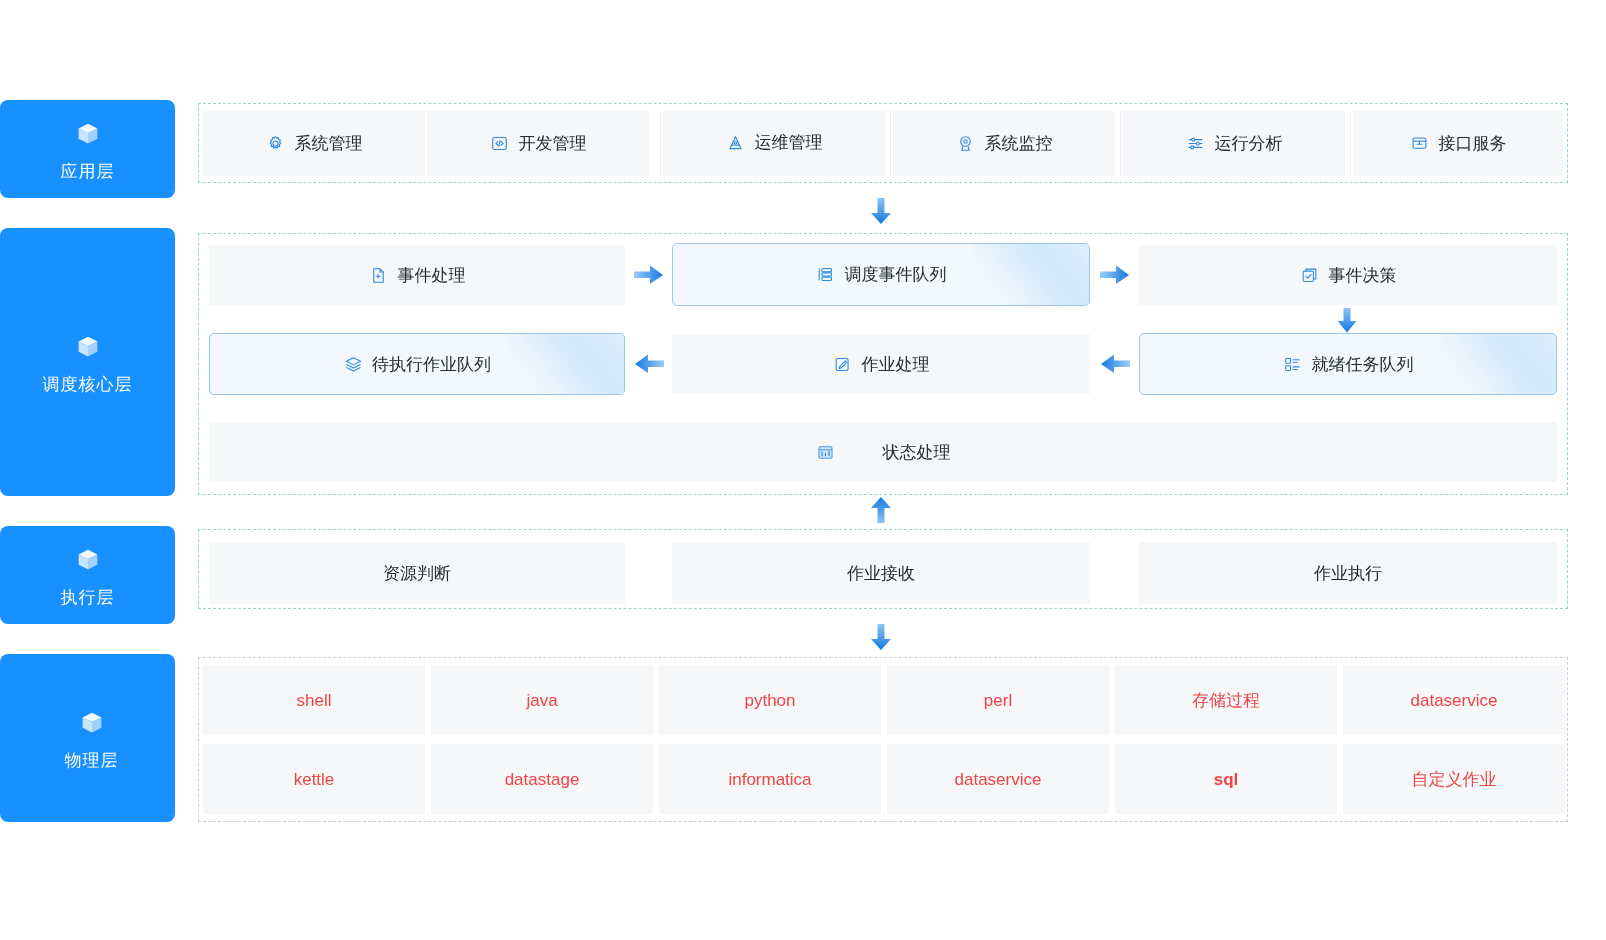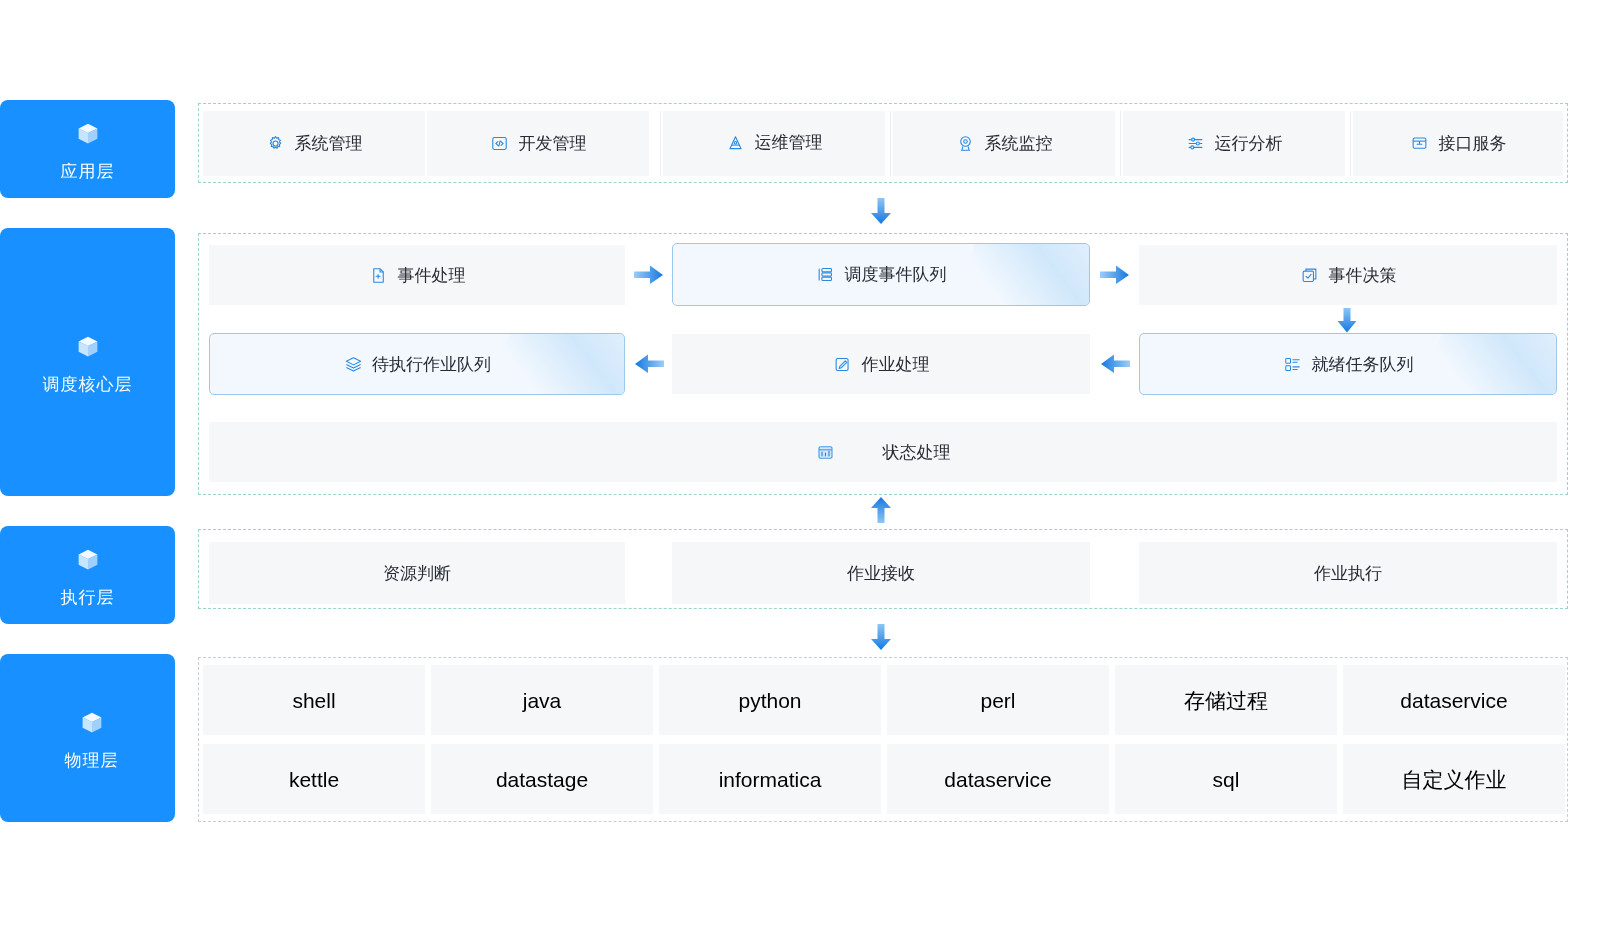--- a/index.html
+++ b/index.html
@@ -56,21 +56,21 @@
   .tile .ticon {
     display: inline-flex;
     align-items: center;
     justify-content: center;
     margin-right: 9px;
     width: 20px; height: 20px;
     flex: none;
   }
 
   .tile.plain { background: #f6f7f9; }
-  .tile.muted .tlabel { color: #000000; font-size: 21px; }
+  .tile.muted .tlabel { color: #ef4444; font-size: 17px; }
 
   
   .tile.hl {
     background: #f2f8fe;
     border: 1px solid #9cc8ee;
     border-radius: 5px;
   }
   .tile.hl::after {
     content: "";
     position: absolute;
@@ -398,20 +398,20 @@
   </div>
   <div class="tile plain muted" style="left:431px; top:744px; width:222px; height:70px;">
     <span class="tlabel">datastage</span>
   </div>
   <div class="tile plain muted" style="left:659px; top:744px; width:222px; height:70px;">
     <span class="tlabel">informatica</span>
   </div>
   <div class="tile plain muted" style="left:887px; top:744px; width:222px; height:70px;">
     <span class="tlabel">dataservice</span>
   </div>
-  <div class="tile plain muted" style="left:1115px; top:744px; width:222px; height:70px;">
+  <div class="tile plain muted" style="left:1115px; top:744px; width:222px; height:70px;font-weight:bold;">
     <span class="tlabel">sql</span>
   </div>
   <div class="tile plain muted" style="left:1343px; top:744px; width:222px; height:70px;">
     <span class="tlabel">自定义作业</span>
   </div>
 
 </div>
 
 </body></html>

